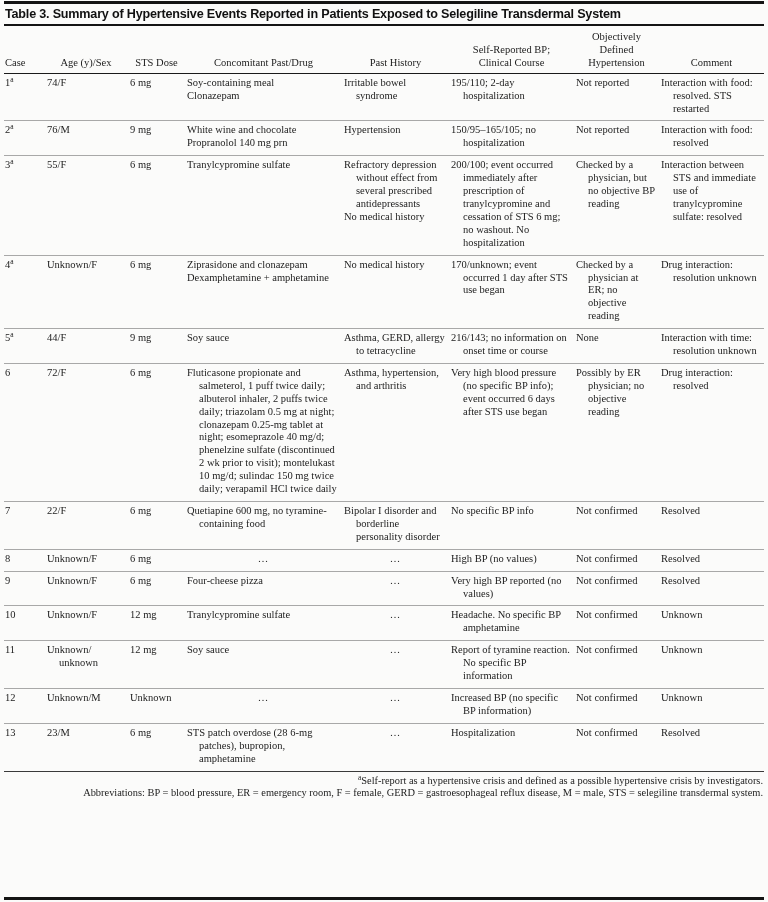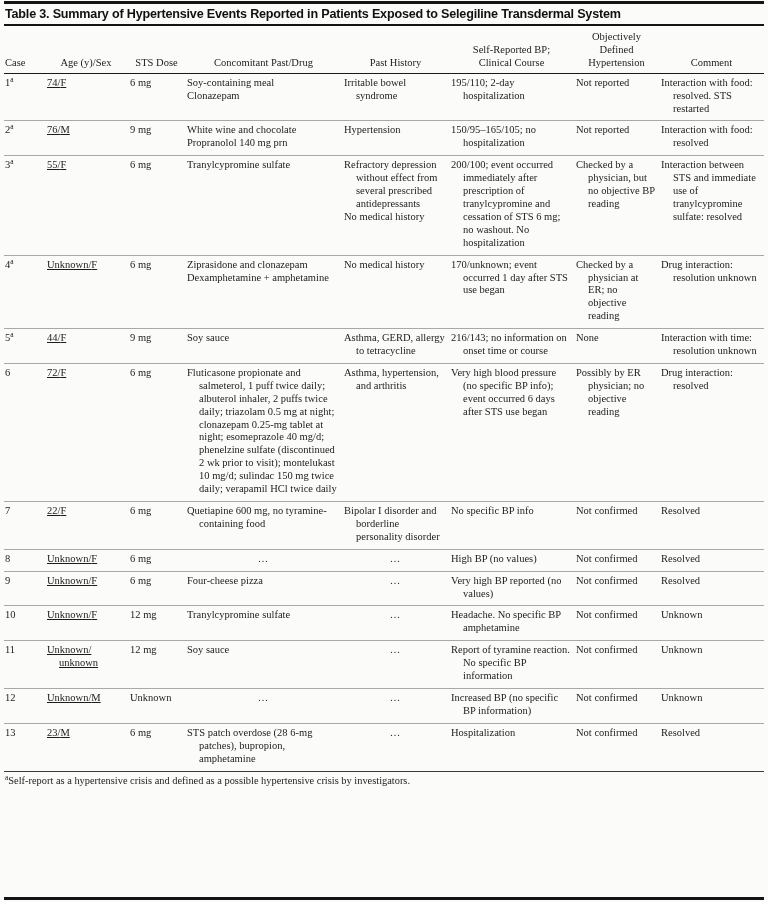--- a/index.html
+++ b/index.html
@@ -50,30 +50,30 @@
     line-height: 12.9px;
   }
   thead th.col-case { text-align: left; padding-left: 1px; }
   tbody td {
     vertical-align: top;
     padding: 3px 3px 5px 2px;
     border-bottom: 1px solid #a8a8a8;
   }
   tbody tr:last-child td { border-bottom: 1px solid #3a3a3a; }
   tbody td.col-case { padding-left: 1px; }
-  tbody td.col-age_sex { padding-left: 3px; text-decoration: underline; }
+  tbody td.col-age_sex { padding-left: 3px; }
   sup { font-size: 7.5px; line-height: 0; }
   .para { padding-left: 12px; text-indent: -12px; }
   .para.dots { text-align: center; padding-left: 0; text-indent: 0; }
   .footnotes {
     font-size: 10.4px;
     line-height: 12.5px;
     padding: 3px 1px 4px 1px;
   }
-  .footnote { padding-left: 9px; text-indent: -9px; }
+  .footnote { padding-left: 9px; text-indent: -9px; text-align: right; }
 </style>
 </head>
 <body>
 
 <div class="page">
   <div class="rule rule-top"></div>
   <div class="title">Table 3. Summary of Hypertensive Events Reported in Patients Exposed to Selegiline Transdermal System</div>
   <div class="rule rule-title"></div>
 
   <table class="tbl">
@@ -417,16 +417,17 @@
           </td>
           <td class="col-comment">
             <div class="para">Resolved</div>
           </td>
         </tr>
       </tbody>
   </table>
 
   <div class="footnotes">
     <div class="footnote"><sup>a</sup><span>Self-report as a hypertensive crisis and defined as a possible hypertensive crisis by investigators.</span></div>
+    <div class="footnote">Abbreviations: BP = blood pressure, ER = emergency room, F = female, GERD = gastroesophageal reflux disease, M = male, STS = selegiline transdermal system.</div>
   </div>
 
   <div class="rule rule-bottom"></div>
 </div>
 
 </body></html>

